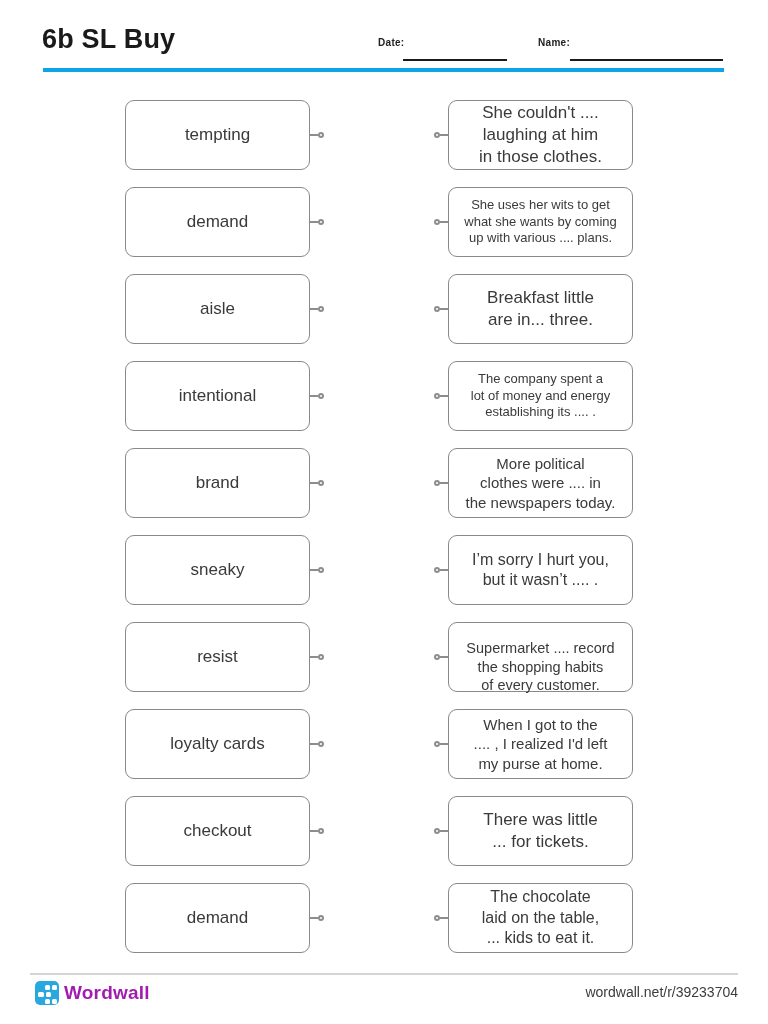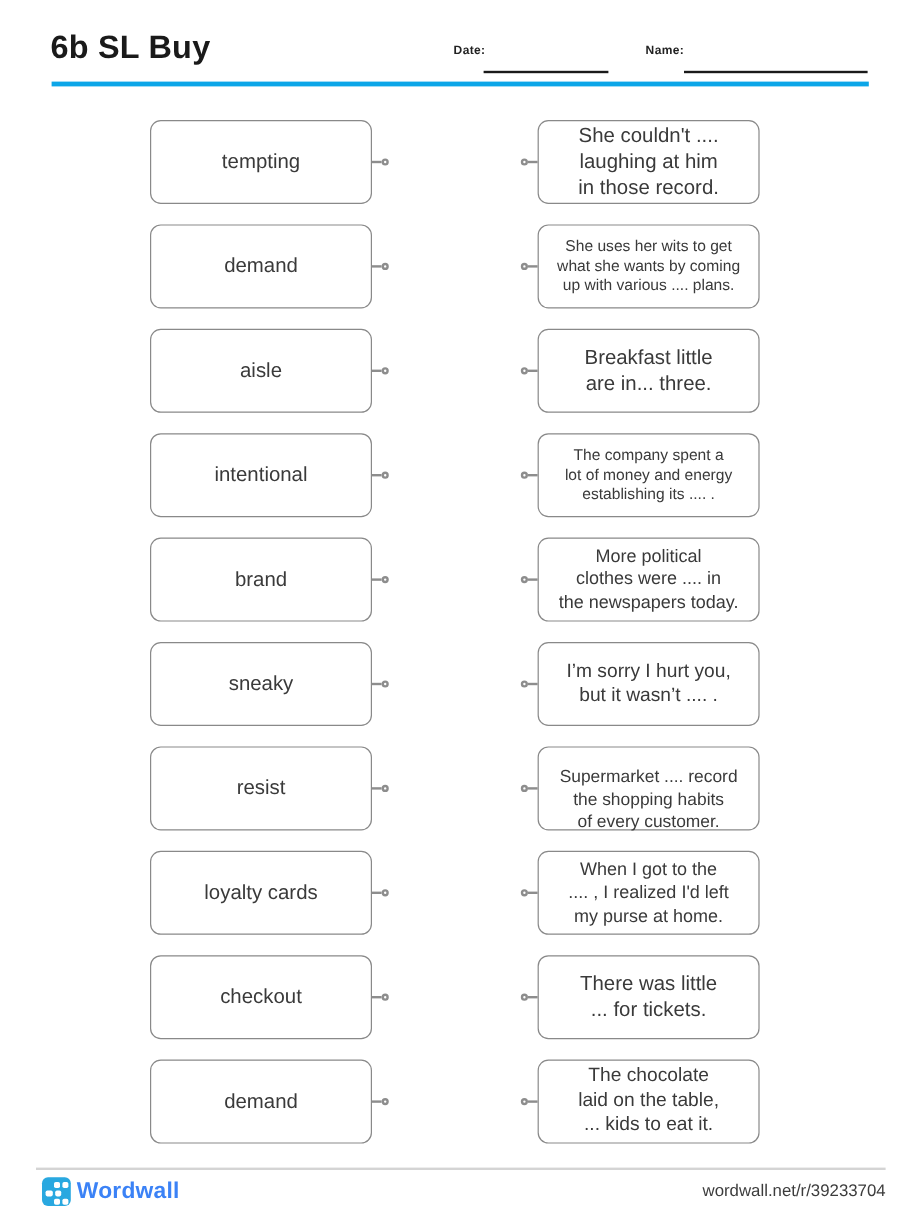--- a/index.html
+++ b/index.html
@@ -116,21 +116,21 @@
     position: absolute;
     width: 5.5px; height: 5.5px;
     background: #ffffff;
     border-radius: 1.5px;
   }
   .brand-name {
     position: absolute;
     left: 64px; top: 982px;
     font-size: 19px;
     font-weight: 700;
-    color: #3b82f6;
+    color: #a21caf;
     letter-spacing: 0.2px;
   }
   .footer-url {
     position: absolute;
     right: 30px; top: 984px;
     font-size: 14px;
     color: #3c3c3c;
   }
 </style>
 </head>
@@ -156,21 +156,21 @@
           <div class="conn-node"></div>
         </div>
       <div class="mid-spacer"></div>
       <div class="connector">
           <div class="conn-node"></div>
           <div class="conn-line"></div>
         </div>
       <div class="card def-card">
           <span class="def-text fs17">She couldn't ....
 laughing at him
-in those record.</span>
+in those clothes.</span>
         </div>
     </div>
 
     <div class="match-row">
       <div class="card term-card">
           <span>demand</span>
         </div>
       <div class="connector">
           <div class="conn-line"></div>
           <div class="conn-node"></div>

